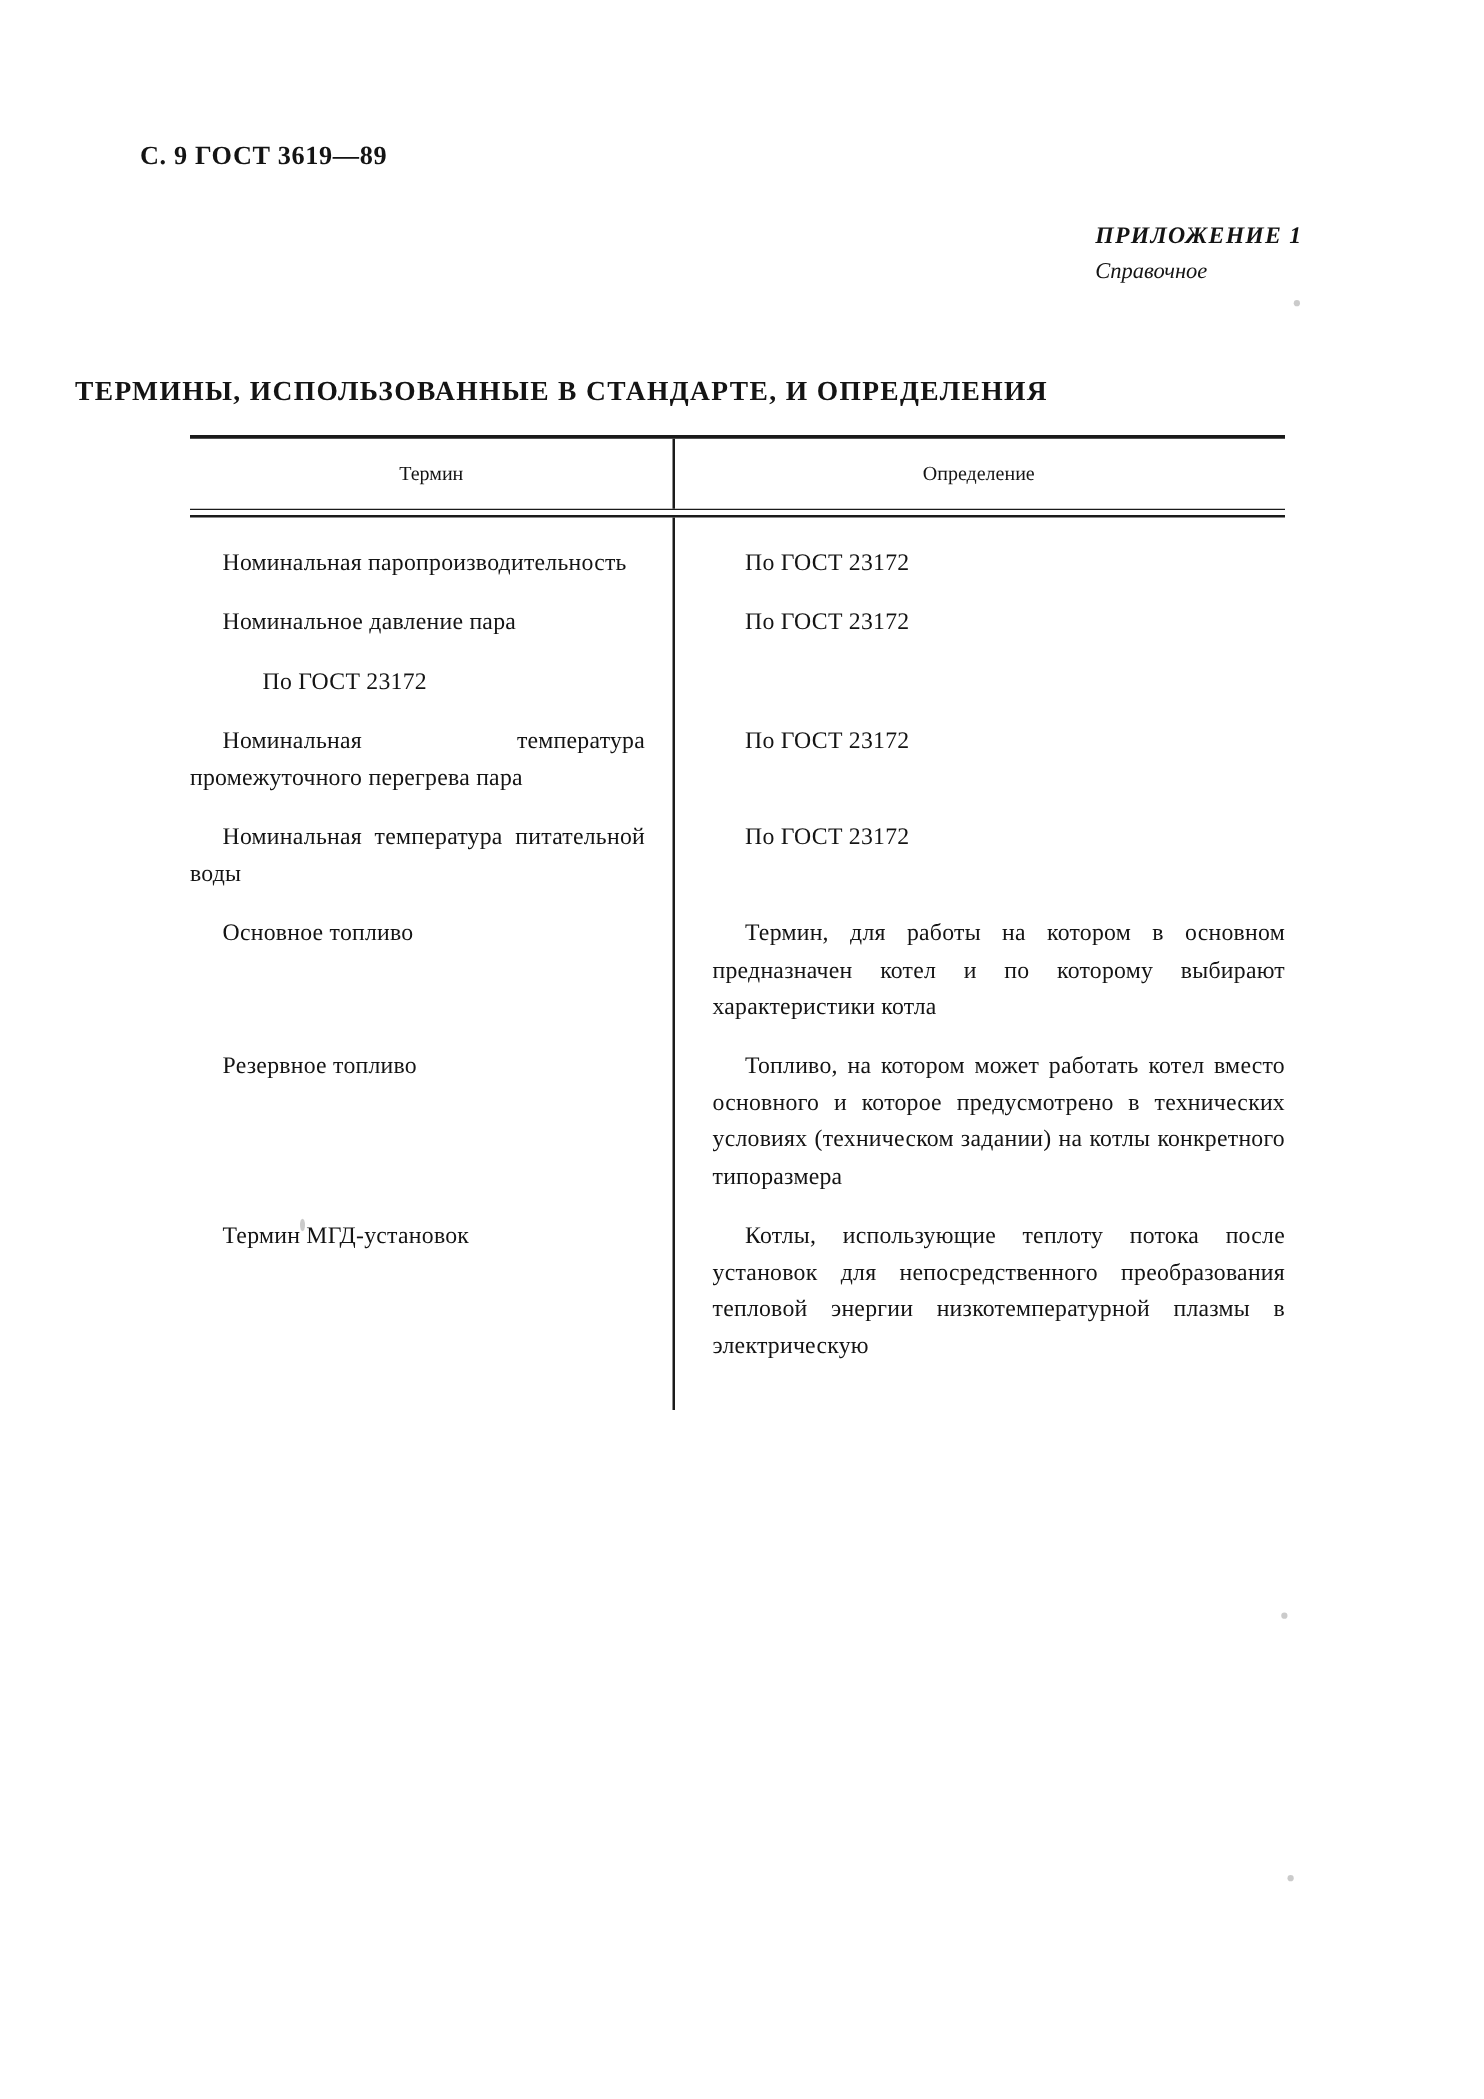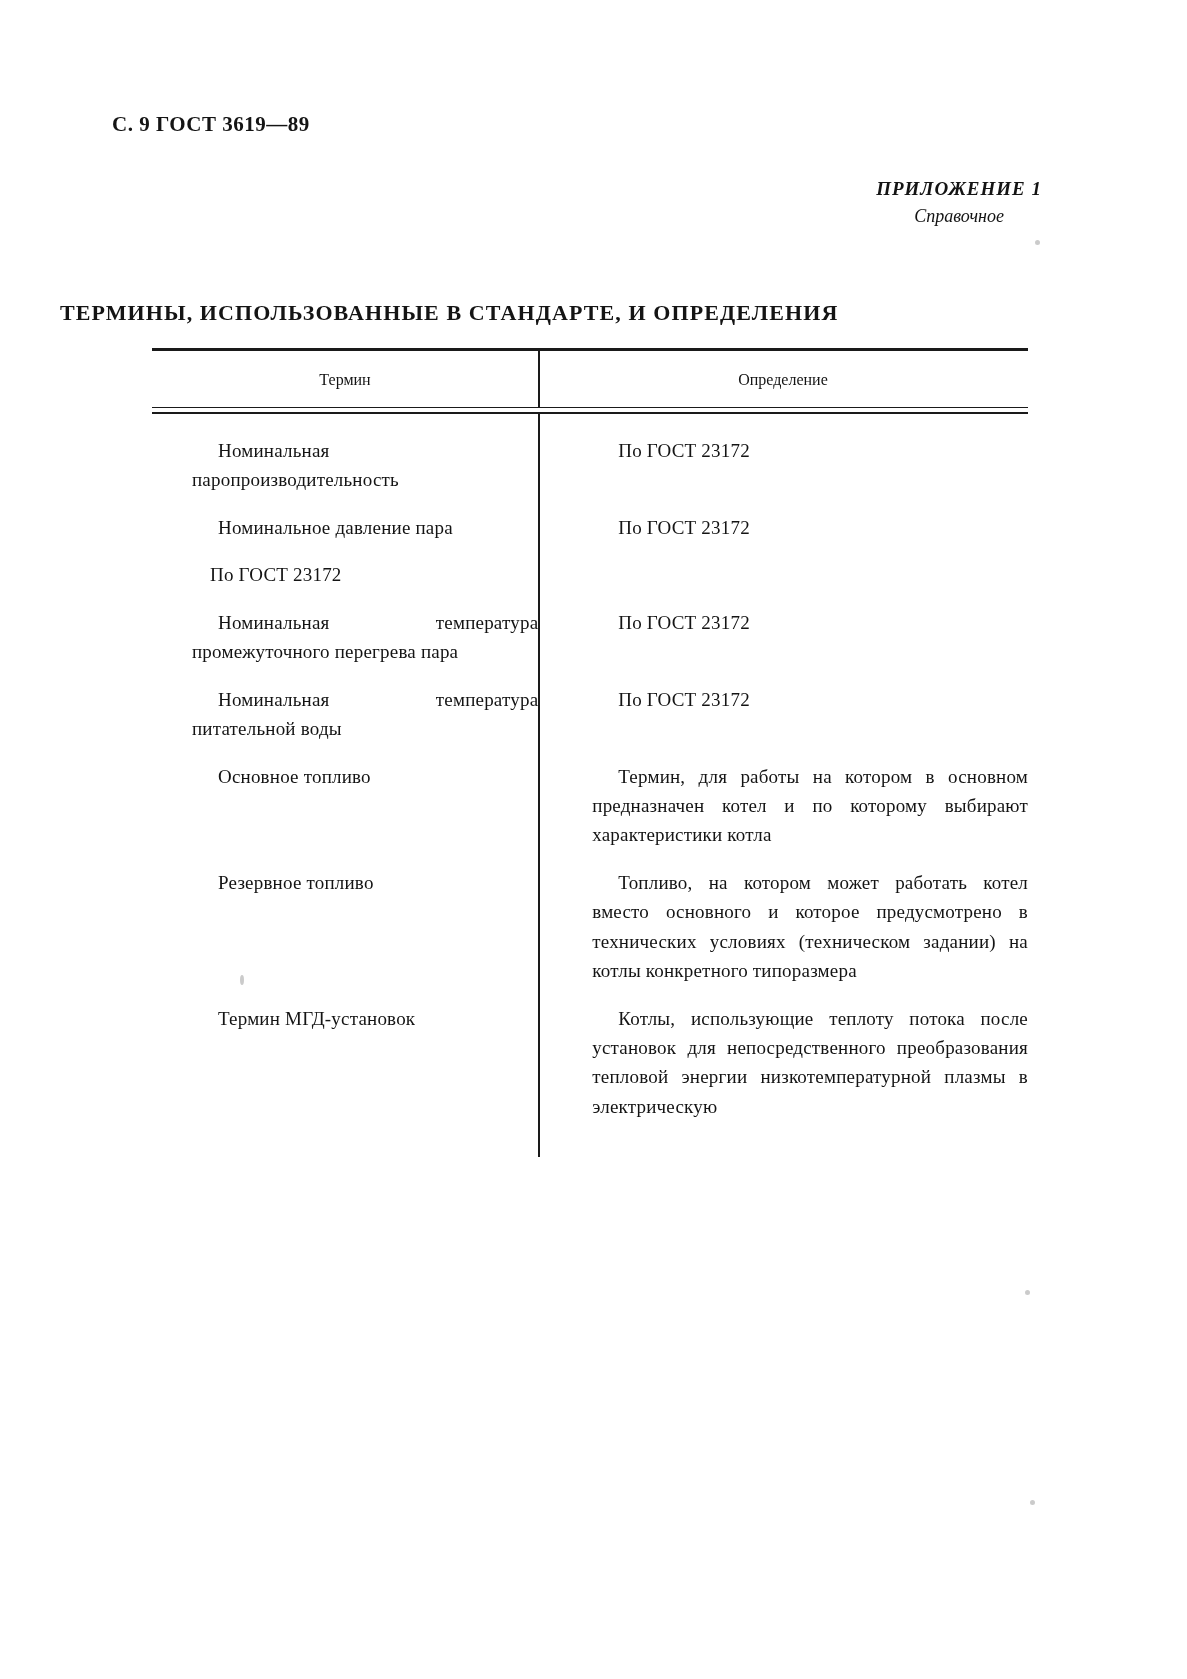--- a/index.html
+++ b/index.html
@@ -29,21 +29,21 @@
     font-family: "Liberation Serif", serif;
     font-weight: bold;
     font-size: 21px;
     letter-spacing: 0.5px;
     white-space: nowrap;
   }
   .appendix {
     position: absolute;
     right: 165px;
     top: 178px;
-    text-align: center;
+    text-align: left;
   }
   .appendix .line1 {
     font-style: italic;
     font-weight: bold;
     font-size: 19px;
     letter-spacing: 1px;
   }
   .appendix .line2 {
     font-style: italic;
     font-size: 18px;
@@ -105,21 +105,20 @@
   .cell-term {
     width: 386px;
     box-sizing: border-box;
     padding-right: 22px;
     font-size: 19px;
     line-height: 1.55;
     text-align: justify;
     text-align-last: left;
     text-indent: 26px;
     letter-spacing: 0.2px;
-    margin-left: 40px;
   }
   .cell-def {
     width: 490px;
     box-sizing: border-box;
     padding-left: 32px;
     font-size: 19px;
     line-height: 1.55;
     text-align: justify;
     text-align-last: left;
     text-indent: 26px;

